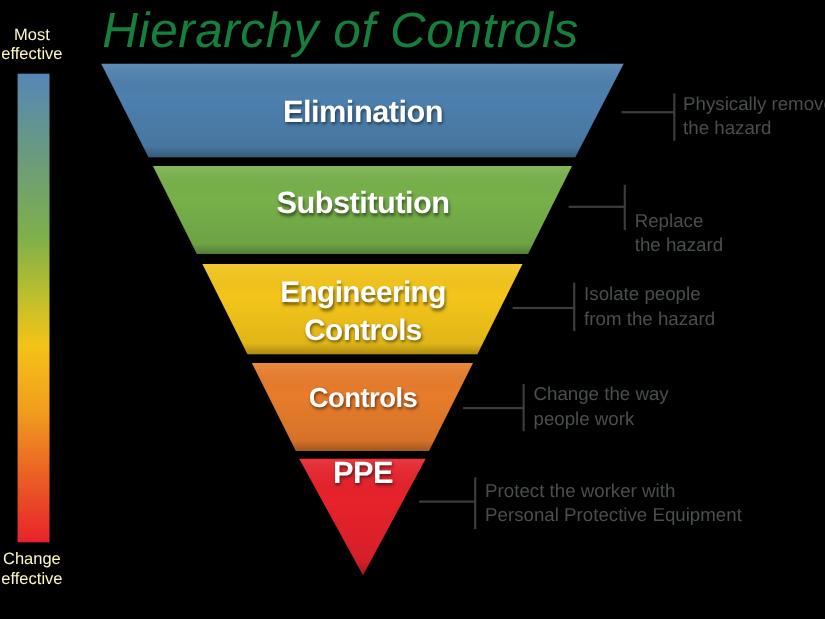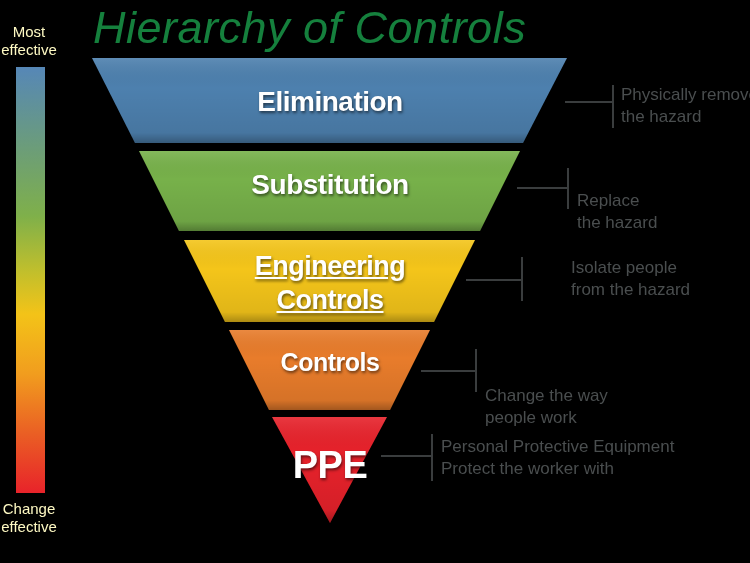--- a/index.html
+++ b/index.html
@@ -56,23 +56,23 @@
     text-align: center;
     color: #fff;
     font-weight: bold;
     letter-spacing: -0.5px;
     white-space: nowrap;
     text-shadow: 1px 2px 3px rgba(0,0,0,0.55);
   }
   .band-label span { display: block; }
   .lbl-0 { top: 86px;  font-size: 28px; }
   .lbl-1 { top: 169px; font-size: 28px; }
-  .lbl-2 { top: 249px; font-size: 27px; line-height: 34px; text-decoration: underline; }
+  .lbl-2 { top: 249px; font-size: 27px; line-height: 34px; }
   .lbl-3 { top: 347px; font-size: 25px; line-height: 31px; }
-  .lbl-4 { top: 444px; font-size: 38px; }
+  .lbl-4 { top: 414px; font-size: 28px; }
 
   
   .hline, .vtick { position: absolute; background: #3a3d3e; }
   .hline { height: 2px; }
   .vtick { width: 2px; }
   .callout-text {
     position: absolute;
     color: #4a4e4f;
     font-size: 17px;
     line-height: 22px;
@@ -83,25 +83,25 @@
   .c0-h { left: 565px; top: 101px; width: 48px; }
   .c0-v { left: 612px; top: 85px;  height: 43px; }
   .c0-t { left: 621px; top: 84px; }
 
   .c1-h { left: 517px; top: 187px; width: 52px; }
   .c1-v { left: 567px; top: 168px; height: 41px; }
   .c1-t { left: 577px; top: 150px; margin-top: 40px; }
 
   .c2-h { left: 466px; top: 279px; width: 57px; }
   .c2-v { left: 521px; top: 257px; height: 44px; }
-  .c2-t { left: 531px; top: 257px; margin-left: 40px; }
+  .c2-t { left: 531px; top: 257px; }
 
   .c3-h { left: 421px; top: 370px; width: 56px; }
   .c3-v { left: 475px; top: 349px; height: 43px; }
-  .c3-t { left: 485px; top: 348px; margin-top: 37px; }
+  .c3-t { left: 485px; top: 348px; }
 
   .c4-h { left: 381px; top: 455px; width: 51px; }
   .c4-v { left: 431px; top: 434px; height: 47px; }
   .c4-t { left: 441px; top: 436px; }
 </style>
 </head>
 <body>
 
 <div class="stage">
 
@@ -181,17 +181,17 @@
   <div class="hline c3-h"></div>
   <div class="vtick c3-v"></div>
   <div class="callout-text c3-t">
     <span>Change the way</span>
     <span>people work</span>
   </div>
 
   <div class="hline c4-h"></div>
   <div class="vtick c4-v"></div>
   <div class="callout-text c4-t">
+    <span>Protect the worker with</span>
     <span>Personal Protective Equipment</span>
-    <span>Protect the worker with</span>
   </div>
 
 </div>
 
 </body></html>

